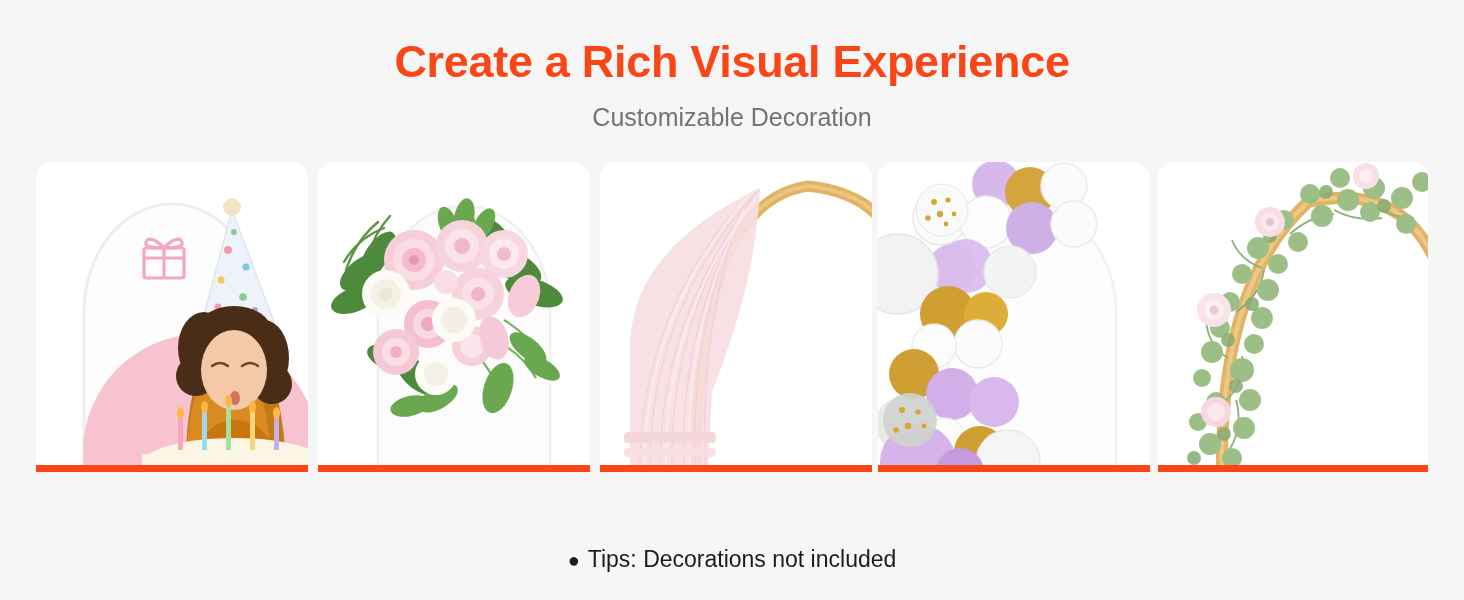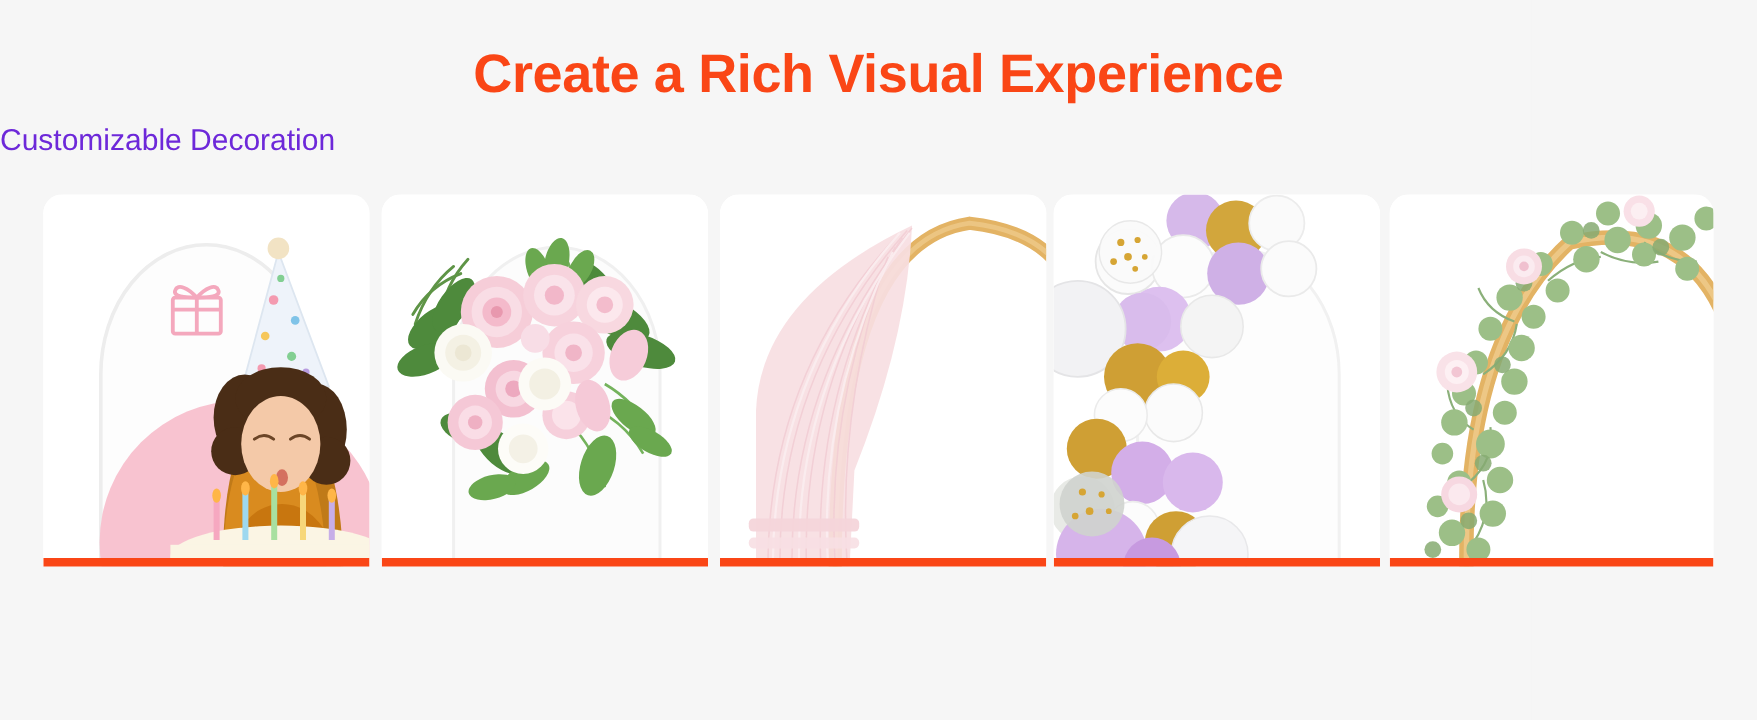--- a/index.html
+++ b/index.html
@@ -12,21 +12,21 @@
   .banner { position: relative; width: 1276px; height: 600px; background: #f6f6f6; }
 
   .headline {
     position: absolute; top: 36px; left: 0; width: 1464px;
     text-align: center;
     font-size: 45px; font-weight: 700; letter-spacing: -0.3px;
     color: #fa4616; line-height: 1.15;
   }
   .subhead {
     position: absolute; top: 103px; left: 0; width: 1464px;
-    text-align: left; font-size: 25px; font-weight: 400; color: #6d28d9;
+    text-align: center; font-size: 25px; font-weight: 400; color: #737373;
   }
 
   .cards { position: absolute; top: 162px; left: 36px; width: 1392px; height: 372px; }
 
   .card {
     position: absolute; top: 0; width: 272px; height: 310px;
     background: #ffffff;
     border-radius: 16px 16px 0 0;
     overflow: hidden;
   }
@@ -375,14 +375,17 @@
       <div class="label c4">
         <svg viewBox="0 0 270 70" preserveAspectRatio="none">
           <path d="M0 0 H270 V66 Q136 74 0 62 Z" fill="#fa4616"></path>
         </svg>
         <div class="txt">Plants</div>
       </div>
     </div>
 
   </div>
 
+  <div class="tips">
+    <span class="dot">●</span><span>Tips: Decorations not included</span>
+  </div>
 
 </div>
 
 </body></html>

